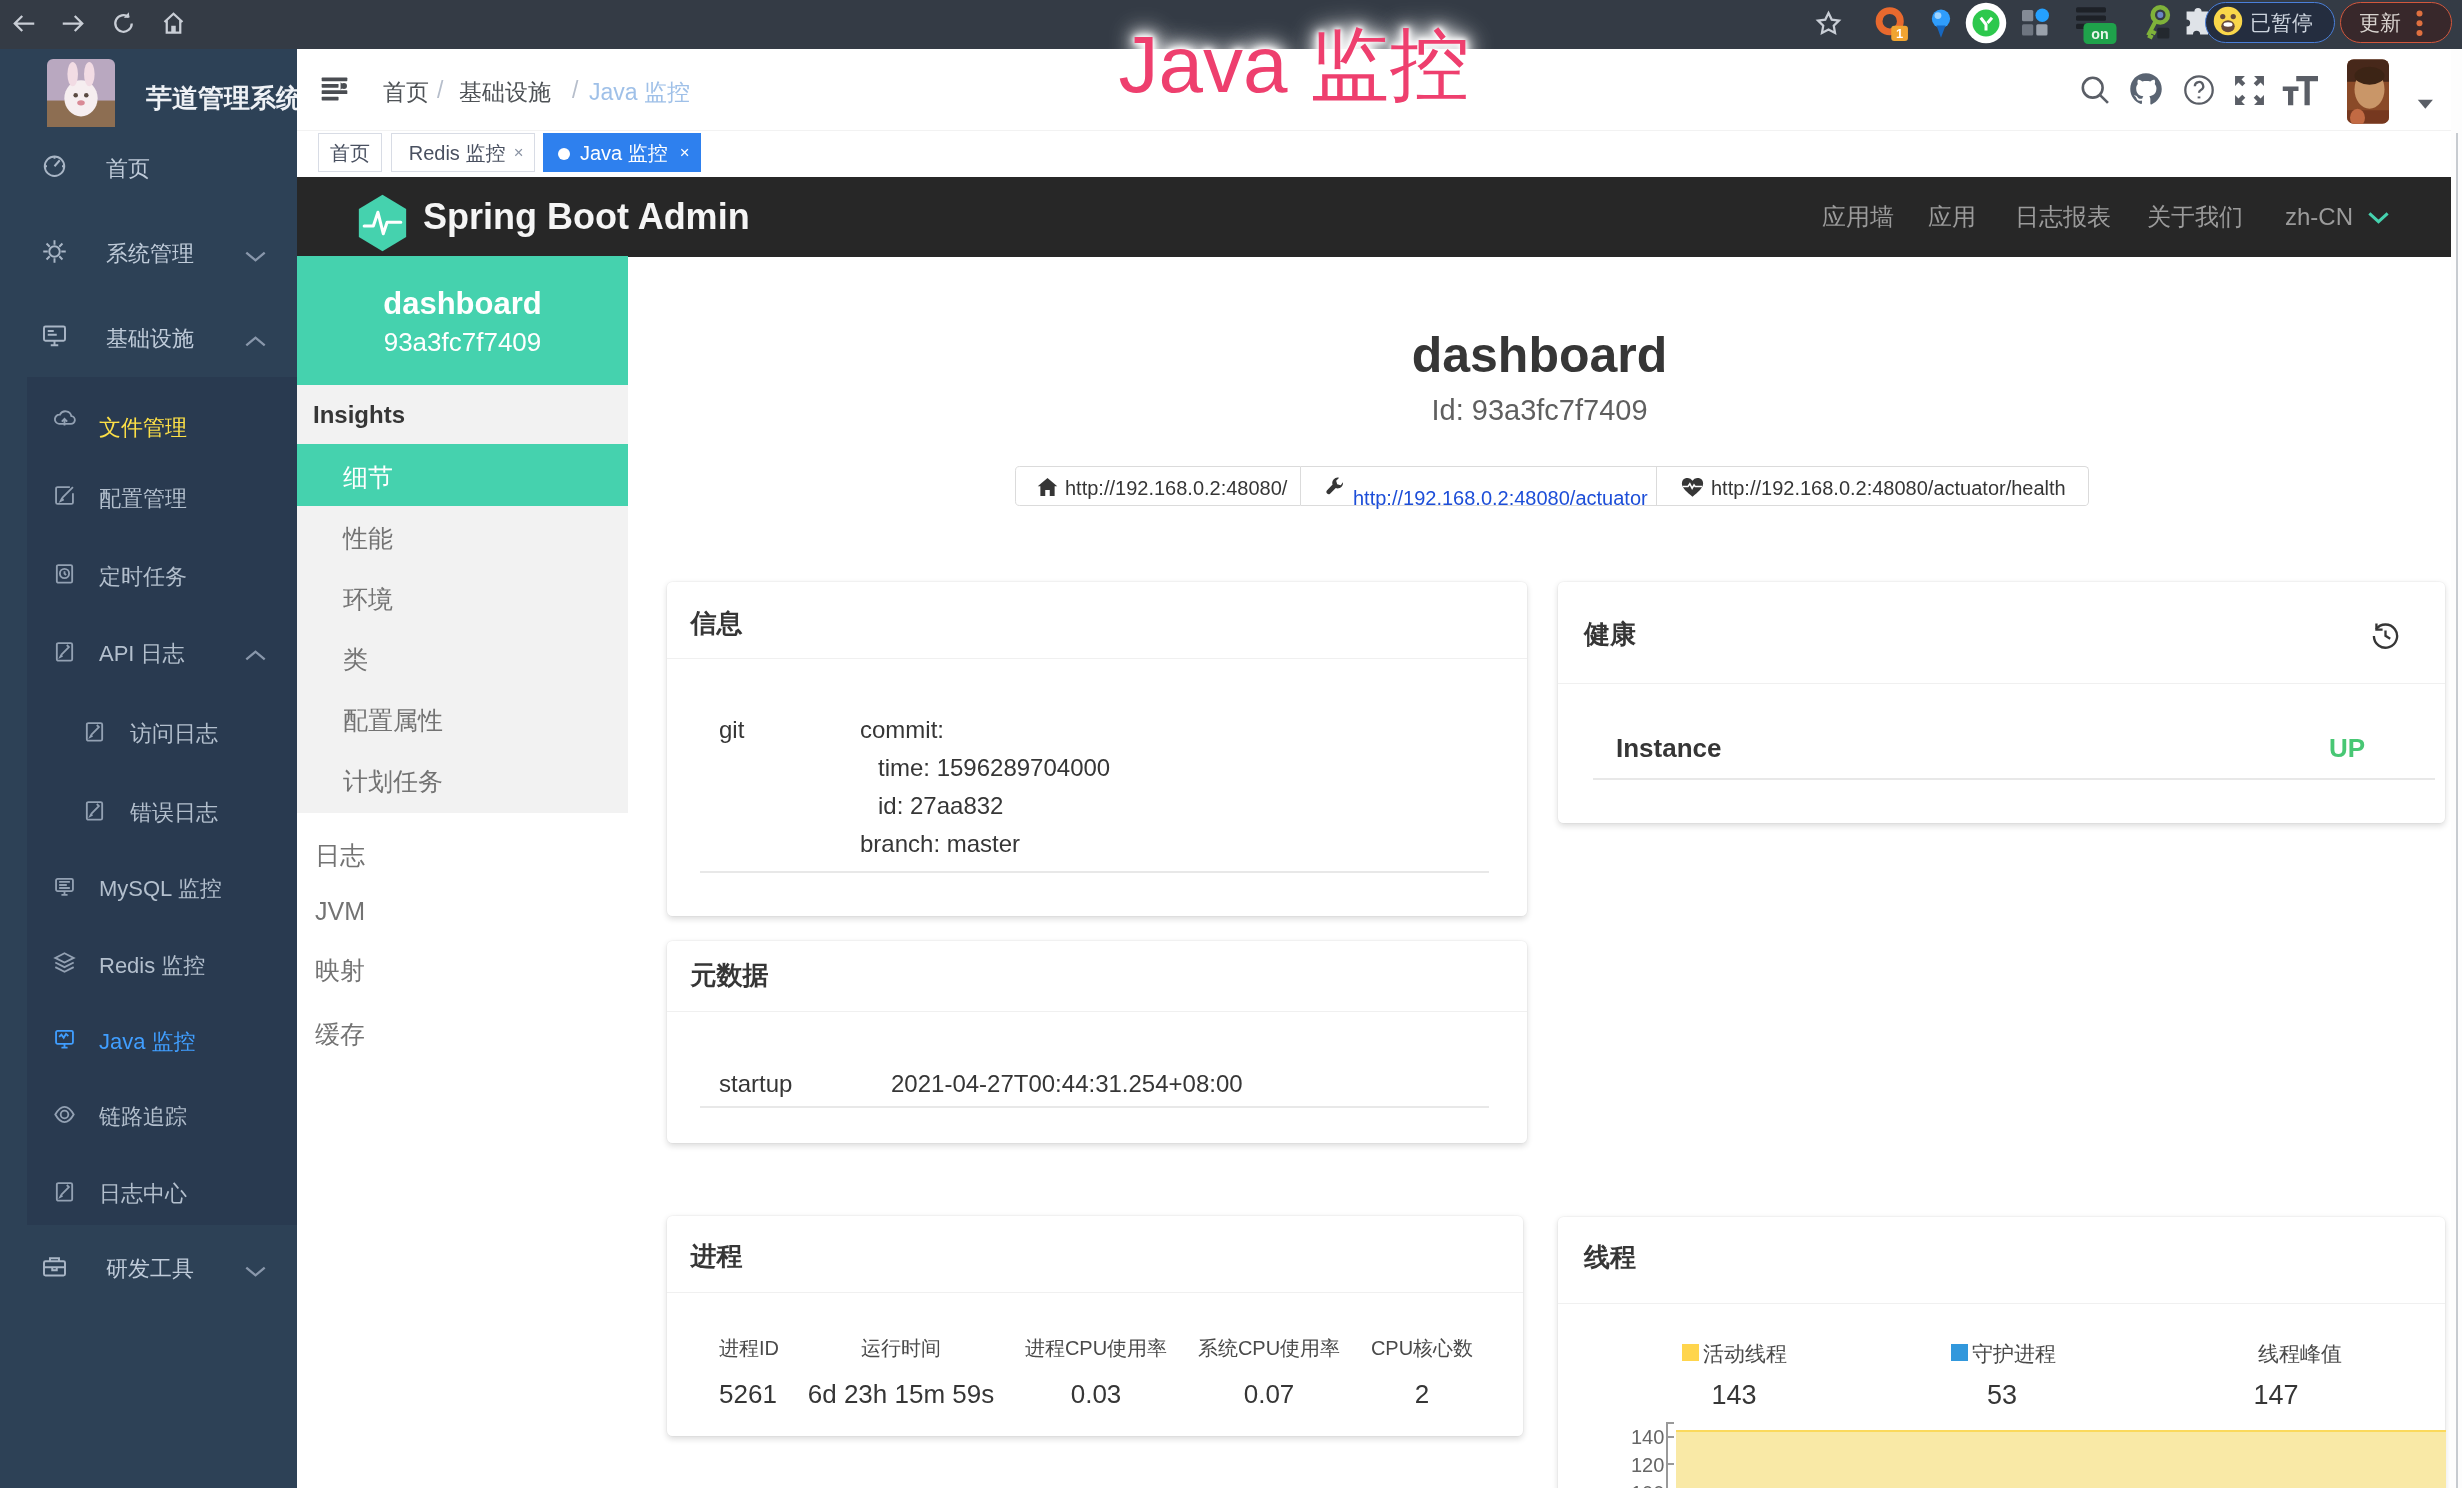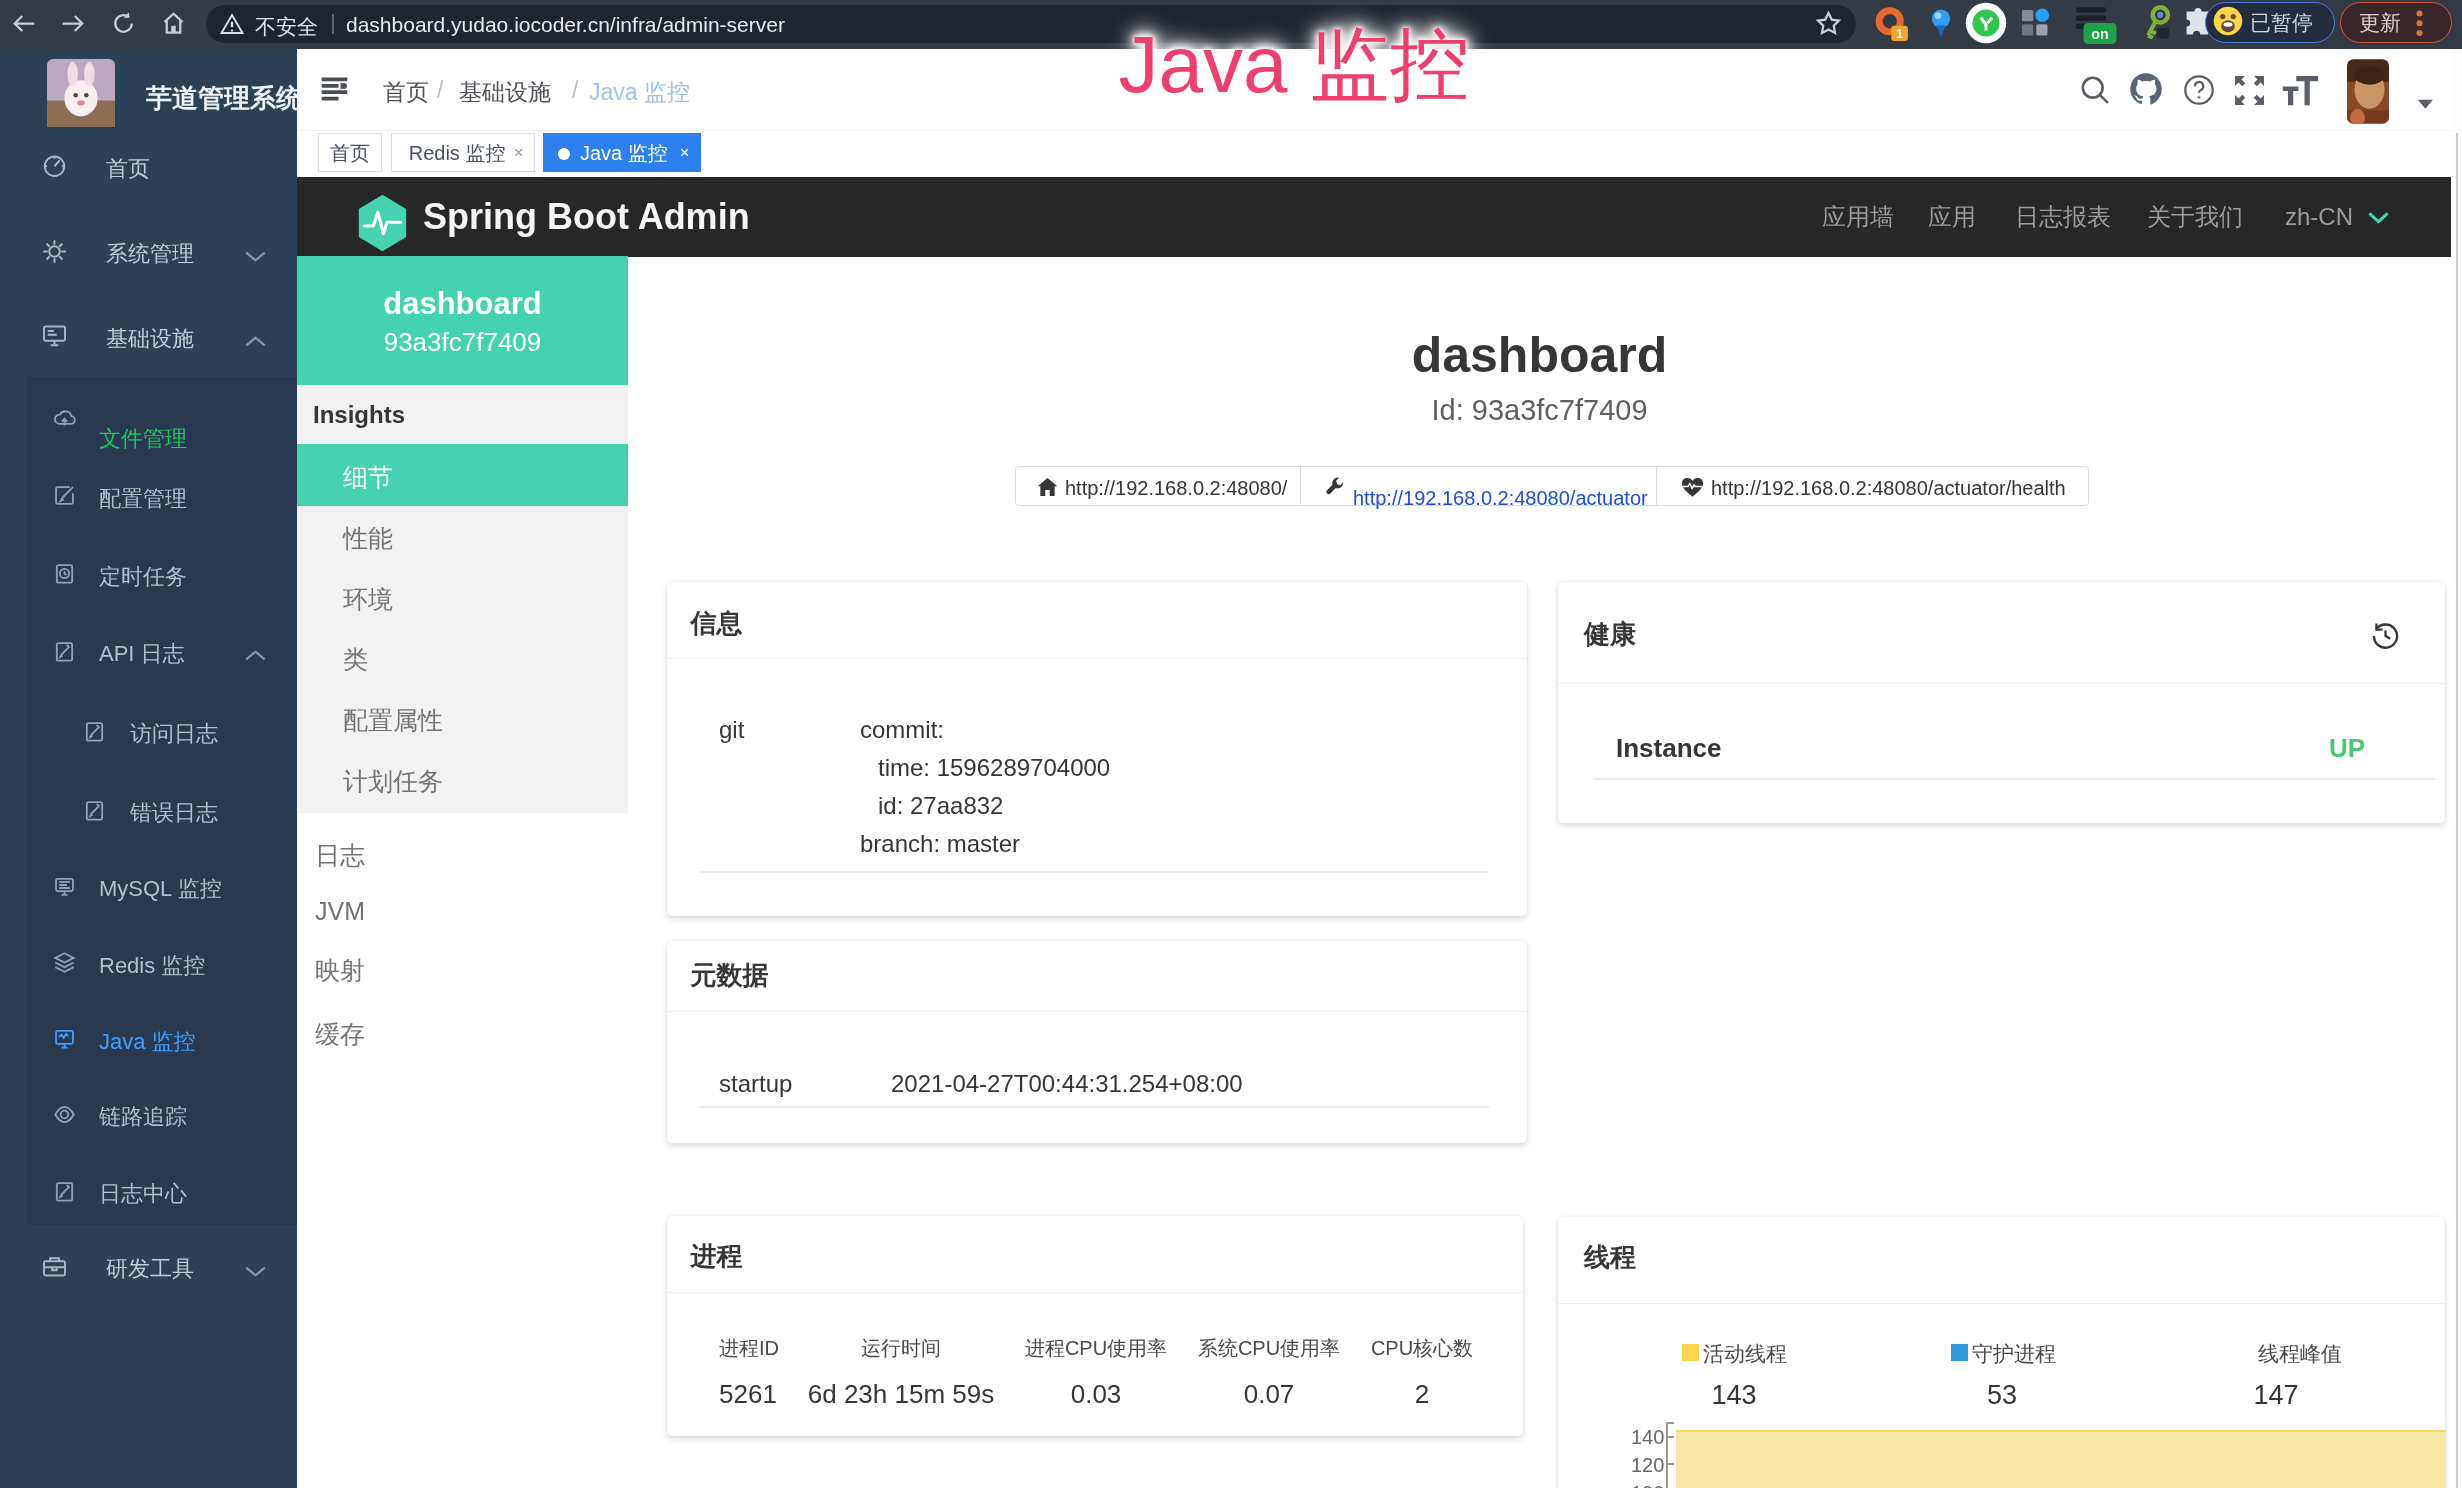--- a/index.html
+++ b/index.html
@@ -43,29 +43,20 @@
     <path d="M5 18 H30 M21 8 L31 18 L21 28"></path>
   </svg>
   <svg class="abs" style="left:110px;top:10px" width="27" height="27" viewBox="0 0 36 36" fill="none" stroke="#c9ced6" stroke-width="3">
     <path d="M29 18 a11 11 0 1 1 -4 -8.5"></path>
       <path d="M25 3 l1 7 -7.5 0.5" fill="#c9ced6" stroke="none"></path>
   </svg>
   <svg class="abs" style="left:160px;top:10px" width="27" height="27" viewBox="0 0 36 36" fill="none" stroke="#c9ced6" stroke-width="3">
     <path d="M6 16 L18 5 L30 16 M9 14 V30 H27 V14"></path>
       <rect x="15" y="21" width="6" height="9" fill="#c9ced6" stroke="none"></rect>
   </svg>
-  <div id="omnibox">
-    <svg class="abs" style="left:14.4px;top:6.8px" width="24" height="24" viewBox="0 0 32 32" fill="none" stroke="#dfe3e9" stroke-width="2.5">
-      <path d="M16 4 L30 28 H2 Z"></path>
-        <path d="M16 13 v7 M16 23.5 v2.5" stroke-width="3"></path>
-    </svg>
-    <span class="tbtxt" style="left:49px;top:7.6px;">不安全</span>
-    <div class="abs" style="left:126px;top:9px;width:1.5px;height:20px;background:rgba(255,255,255,.28)"></div>
-    <span class="tbtxt" style="left:140px;top:7.6px;color:#e8eaed">dashboard.yudao.iocoder.cn/infra/admin-server</span>
-  </div>
   <svg class="abs" style="left:1815px;top:10px" width="27" height="27" viewBox="0 0 36 36" fill="none" stroke="#c9ced6" stroke-width="3">
     <path d="M18 4 l4.3 8.8 9.7 1.4 -7 6.8 1.7 9.6 -8.7 -4.6 -8.7 4.6 1.7 -9.6 -7 -6.8 9.7 -1.4 Z"></path>
   </svg>
 
   <svg class="abs" style="left:1873px;top:6px" width="38" height="38" viewBox="0 0 50 50">
     <circle cx="22" cy="20" r="14" fill="none" stroke="#e8692e" stroke-width="9"></circle>
     <rect x="24" y="26" width="22" height="20" rx="4" fill="#f0a431"></rect>
     <text x="35" y="42" font-size="17" fill="#fff" text-anchor="middle" font-weight="bold">1</text>
   </svg>
   <svg class="abs" style="left:1928px;top:7.6px" width="26" height="32" viewBox="0 0 34 42">
@@ -159,21 +150,21 @@
   </svg>
   <span class="mtxt" style="left:106px;top:275px">基础设施</span>
   <svg class="chev" style="left:244px;top:281px" width="23" height="12" viewBox="0 0 30 16" fill="none" stroke="#8997ab" stroke-width="3">
     <polyline points="3,13 15,3 27,13"></polyline>
   </svg>
 
   <svg class="abs" style="left:53px;top:358px" width="23" height="23" viewBox="0 0 30 30" fill="none" stroke="#93a1b3" stroke-width="2.4">
     <path d="M8 22 a6 6 0 1 1 1 -12 a8 8 0 0 1 15 2 a5 5 0 0 1 -1 10 Z"></path>
       <path d="M15 24v-8 M11.5 19l3.5-3.5 3.5 3.5"></path>
   </svg>
-  <span class="mtxt" style="left:99px;top:375px;color:#22c55e">文件管理</span>
+  <span class="mtxt" style="left:99px;top:364px;color:#fde047">文件管理</span>
 
   <svg class="abs" style="left:53px;top:435px" width="23" height="23" viewBox="0 0 30 30" fill="none" stroke="#93a1b3" stroke-width="2.4">
     <path d="M22 4 H6 a2 2 0 0 0 -2 2 v18 a2 2 0 0 0 2 2 h18 a2 2 0 0 0 2 -2 V12"></path>
     <path d="M12 18 L26 4 M12 18 l-2 4 4 -2"></path>
   </svg>
   <span class="mtxt" style="left:99px;top:435px;color:#b3bfcd">配置管理</span>
 
   <svg class="abs" style="left:53px;top:513px" width="23" height="23" viewBox="0 0 30 30" fill="none" stroke="#93a1b3" stroke-width="2.4">
     <rect x="5" y="4" width="20" height="23" rx="2"></rect>
       <circle cx="15" cy="15" r="6"></circle>

